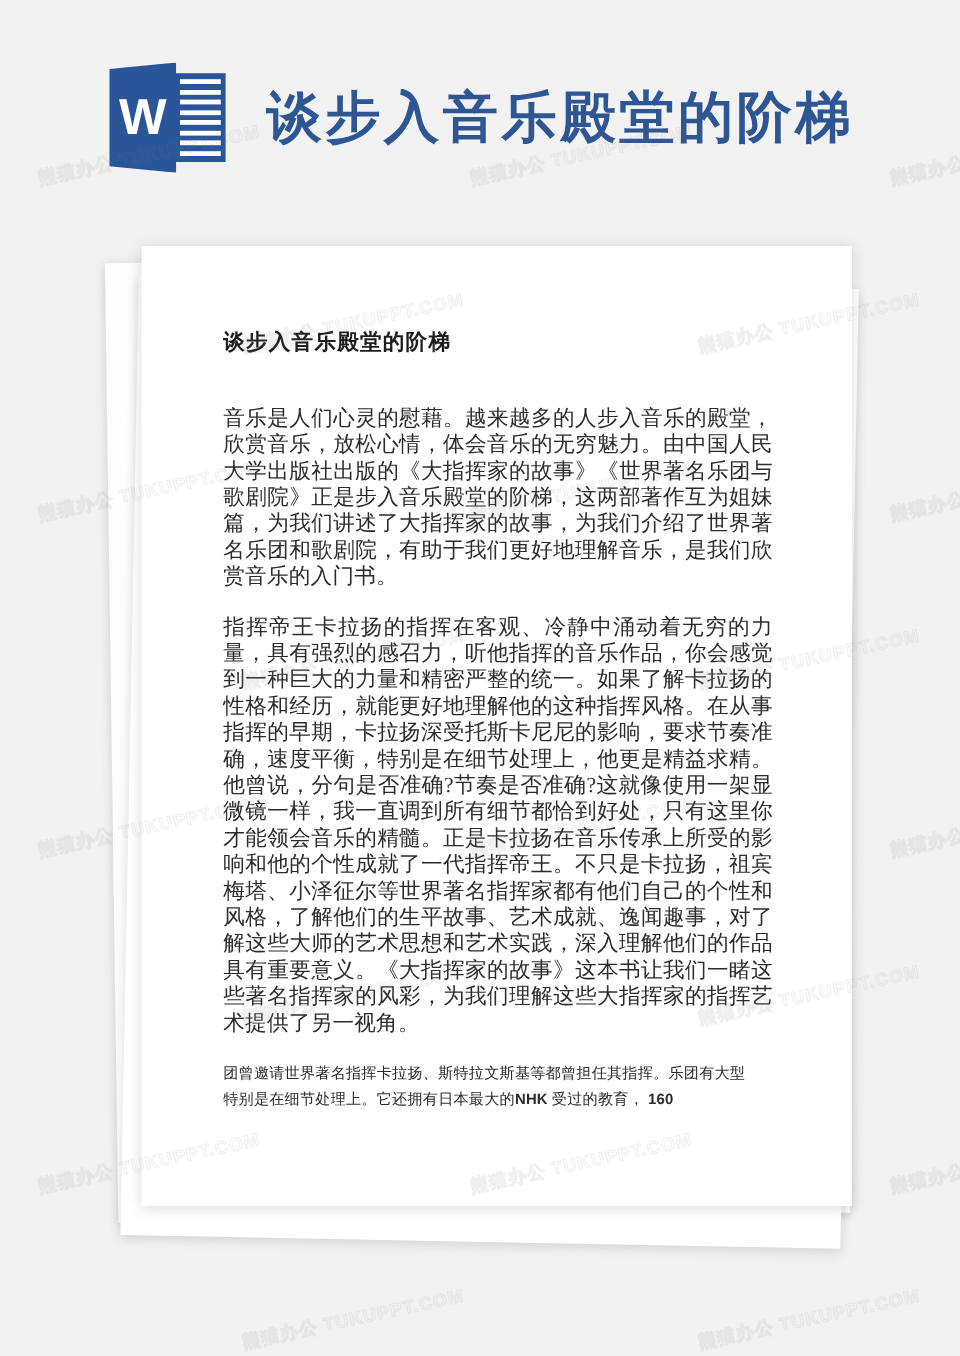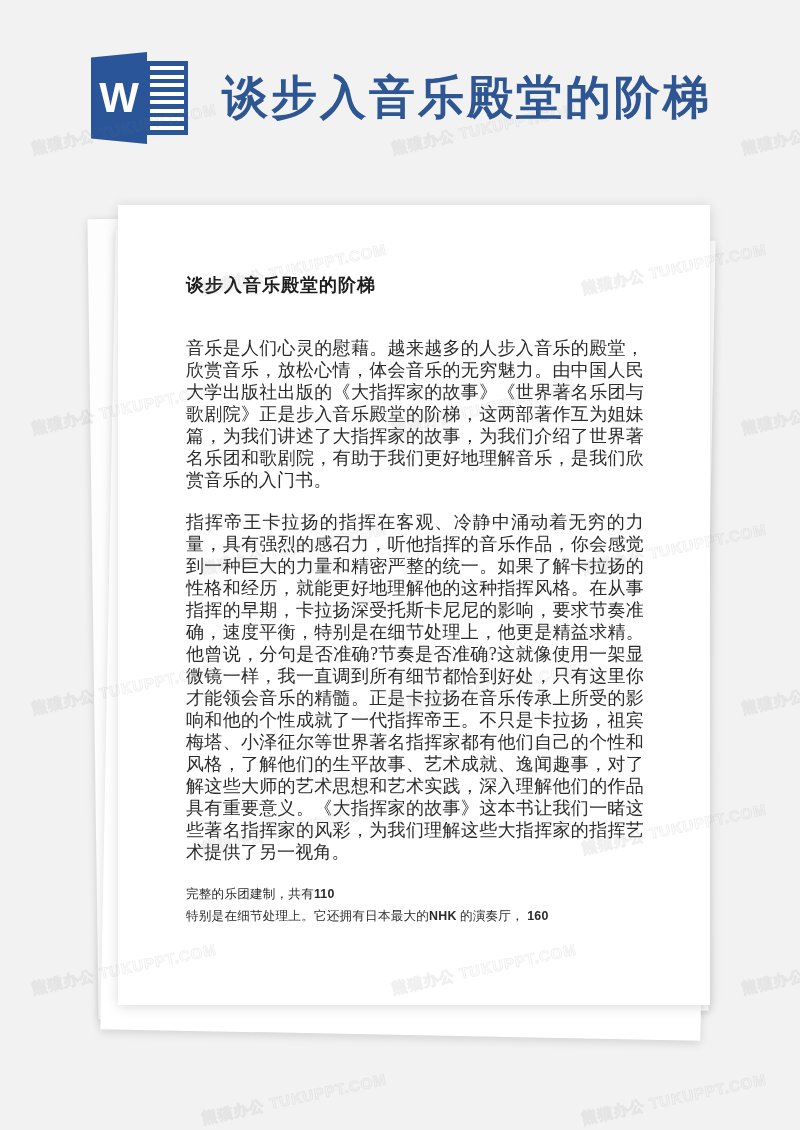--- a/index.html
+++ b/index.html
@@ -204,28 +204,28 @@
       <h1 class="doc-title">谈步入音乐殿堂的阶梯</h1>
 
       <p class="doc-p">音乐是人们心灵的慰藉。越来越多的人步入音乐的殿堂，欣赏音乐，放松心情，体会音乐的无穷魅力。由中国人民大学出版社出版的《大指挥家的故事》《世界著名乐团与歌剧院》正是步入音乐殿堂的阶梯，这两部著作互为姐妹篇，为我们讲述了大指挥家的故事，为我们介绍了世界著名乐团和歌剧院，有助于我们更好地理解音乐，是我们欣赏音乐的入门书。</p>
 
 
       <p class="doc-p">指挥帝王卡拉扬的指挥在客观、冷静中涌动着无穷的力量，具有强烈的感召力，听他指挥的音乐作品，你会感觉到一种巨大的力量和精密严整的统一。如果了解卡拉扬的性格和经历，就能更好地理解他的这种指挥风格。在从事指挥的早期，卡拉扬深受托斯卡尼尼的影响，要求节奏准确，速度平衡，特别是在细节处理上，他更是精益求精。他曾说，分句是否准确?节奏是否准确?这就像使用一架显微镜一样，我一直调到所有细节都恰到好处，只有这里你才能领会音乐的精髓。正是卡拉扬在音乐传承上所受的影响和他的个性成就了一代指挥帝王。不只是卡拉扬，祖宾梅塔、小泽征尔等世界著名指挥家都有他们自己的个性和风格，了解他们的生平故事、艺术成就、逸闻趣事，对了解这些大师的艺术思想和艺术实践，深入理解他们的作品具有重要意义。《大指挥家的故事》这本书让我们一睹这些著名指挥家的风彩，为我们理解这些大指挥家的指挥艺术提供了另一视角。</p>
 
 
 
 
-
       <div class="doc-line">
-        <span>完整的乐团建制，共有</span><span class="lat">110</span>
+        <span>团曾邀请世界著名指挥卡拉扬、斯特拉文斯基等都曾担任其指挥。乐团有大型</span>
       </div>
 
 
+
       <div class="doc-line">
-        <span>特别是在细节处理上。它还拥有日本最大的</span><span class="lat">NHK</span><span> 的演奏厅， </span><span class="lat">160</span>
+        <span>特别是在细节处理上。它还拥有日本最大的</span><span class="lat">NHK</span><span> 受过的教育， </span><span class="lat">160</span>
       </div>
 
     </div>
   </div>
 </div>
 
 <div class="header">
   <div class="header-inner">
 
     <div class="word-icon">

